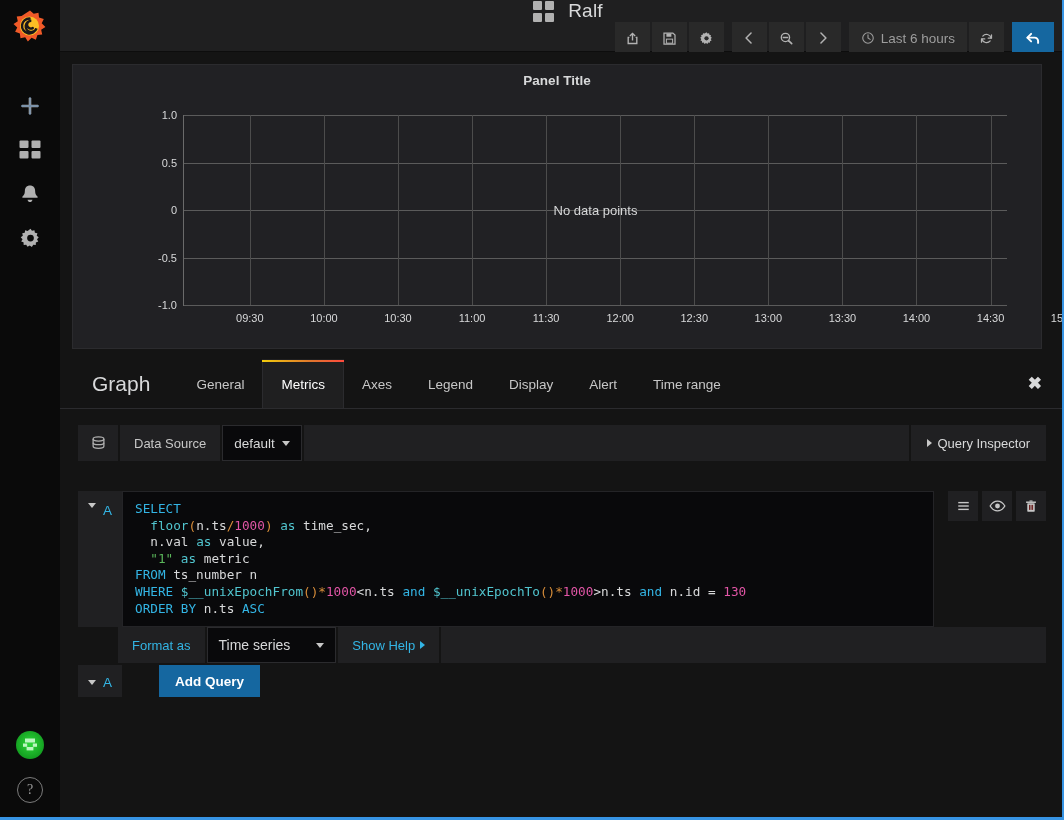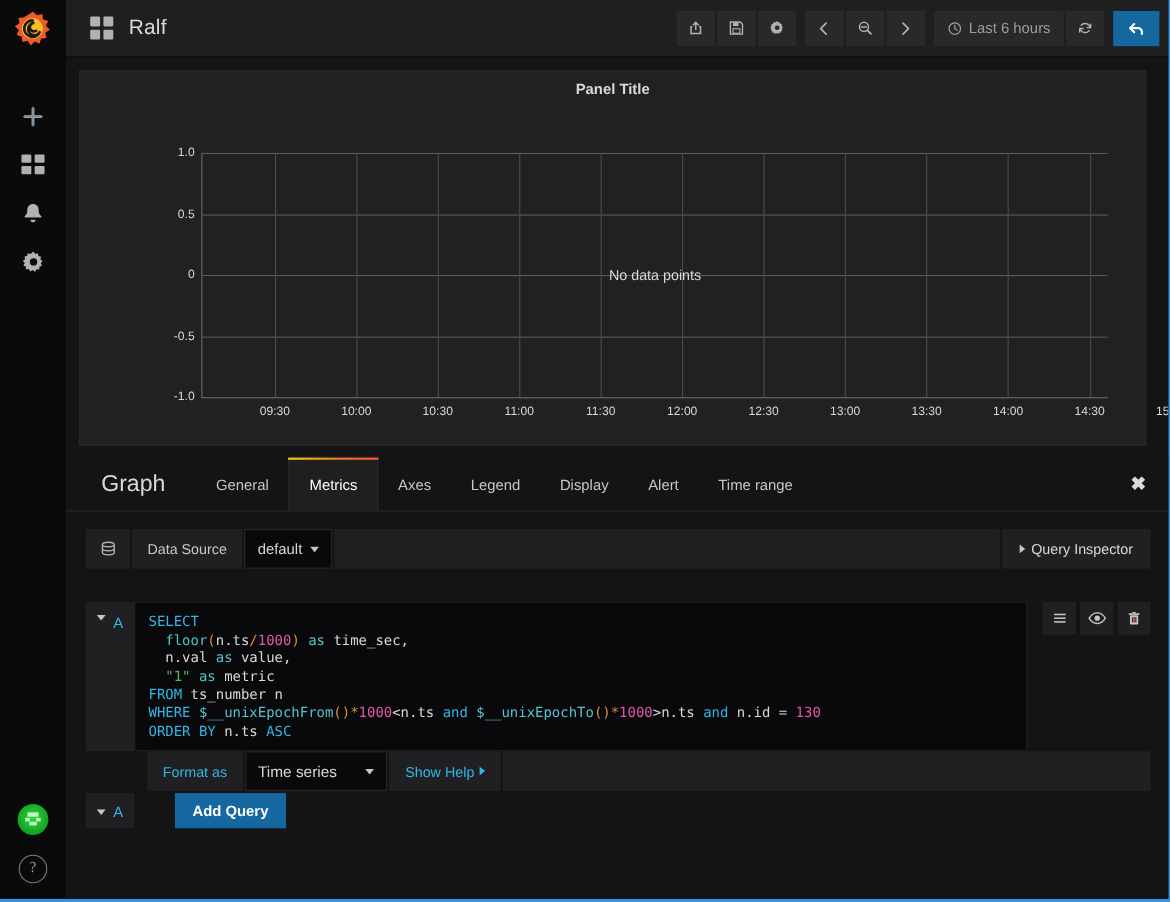--- a/index.html
+++ b/index.html
@@ -37,42 +37,42 @@
                font-size: 14px; line-height: 23px; text-align: center;
                cursor: pointer; font-family: "Liberation Serif", serif; }
 
   
   #main { flex: 1 1 auto; height: 100%; background: #141414;
           display: flex; flex-direction: column; overflow: hidden; }
 
   
   #navbar { height: 52px; min-height: 52px; background: #1f1f20;
             display: flex; align-items: center; padding: 0 10px 0 22px;
-            border-bottom: 1px solid #0d0d0d; }
+            border-bottom: 1px solid #0d0d0d; flex-direction: column; }
   .nav-title-wrap { display: flex; align-items: center; gap: 14px; cursor: pointer; }
   .dash-icon { display: grid; grid-template-columns: 9px 9px; grid-template-rows: 9px 9px;
                gap: 3px; }
   .dash-icon i { background: #b1b1b1; display: block; border-radius: 1px; }
   .dash-title { color: #d8d9da; font-size: 19px; letter-spacing: .2px; }
   .nav-right { margin-left: auto; display: flex; align-items: center; }
   .nav-grp { display: flex; margin-left: 8px; gap: 2px; }
   .nav-btn { height: 32px; min-width: 35px; padding: 0 9px; background: #292929;
              border: none; color: #b2b2b2; display: flex; align-items: center;
              justify-content: center; cursor: pointer; font-size: 13px; }
   .nav-btn.time { padding: 0 12px; gap: 6px; font-size: 13.5px; color: #9d9d9d; }
   .nav-btn.primary { background: #1567a0; color: #fff; min-width: 42px; }
 
   
   #body { flex: 1 1 auto; overflow: hidden; background: #141414;
           display: flex; flex-direction: column; }
 
   
   .panel-wrap { padding: 12px 22px 0 12px; }
-  .panel { background: #212124; border: 1px solid #2b2b2e; height: 341px;
-           display: flex; flex-direction: column; gap: 24px; }
+  .panel { background: #212124; border: 1px solid #2b2b2e; height: 285px;
+           display: flex; flex-direction: column; }
   .panel-head { height: 30px; display: flex; align-items: center; justify-content: center; }
   .panel-title { color: #d8d9da; font-size: 13.5px; font-weight: bold; cursor: pointer; }
   .graph-area { flex: 1 1 auto; position: relative; }
   .graph-inner { position: absolute; left: 22px; right: 12px; top: 6px; bottom: 6px; }
   .plot { position: absolute; left: 88px; right: 22px; top: 14px; bottom: 36px;
           border-left: 1px solid #6a6a6a; border-bottom: 1px solid #6a6a6a; }
   .hline { position: absolute; left: 0; right: 0; height: 1px; background: #5b5b5b; }
   .vline { position: absolute; top: 0; bottom: 0; width: 1px; background: #4c4c4c; }
   .ytick { position: absolute; right: calc(100% + 7px); transform: translateY(-50%);
            color: #d8d9da; font-size: 11px; white-space: nowrap; }
@@ -132,21 +132,21 @@
   .fn { color: #51c5cf; }     
   .num{ color: #e356a7; }     
   .str{ color: #5bb75b; }     
   .pn { color: #d98e3a; }     
   .pl { color: #d8d9da; }     
   .q-actions { display: flex; align-items: flex-start; gap: 4px; margin-left: 14px; }
   .q-act { width: 30px; height: 30px; background: #202022; display: flex;
            align-items: center; justify-content: center; cursor: pointer; color: #b0b0b0; }
 
   
-  .fmt-row { display: flex; height: 36px; margin-left: 56px; gap: 2px; }
+  .fmt-row { display: flex; height: 36px; margin-left: 40px; gap: 2px; }
   .fmt-label { background: #202022; color: #33b5e5; font-size: 13px;
                display: flex; align-items: center; padding: 0 14px; cursor: pointer; }
   .fmt-select { background: #09090b; border: 1px solid #2b2b2e; color: #d8d9da;
                 font-size: 14px; display: flex; align-items: center; gap: 26px;
                 padding: 0 11px; cursor: pointer; min-width: 110px; }
   .help-btn { background: #202022; color: #33b5e5; font-size: 13px;
               display: flex; align-items: center; gap: 5px; padding: 0 14px; cursor: pointer; }
   .caret-r-blue { width: 0; height: 0; border-top: 4px solid transparent;
                   border-bottom: 4px solid transparent; border-left: 5px solid #33b5e5; }
   .fmt-fill { flex: 1 1 auto; background: #202022; }

